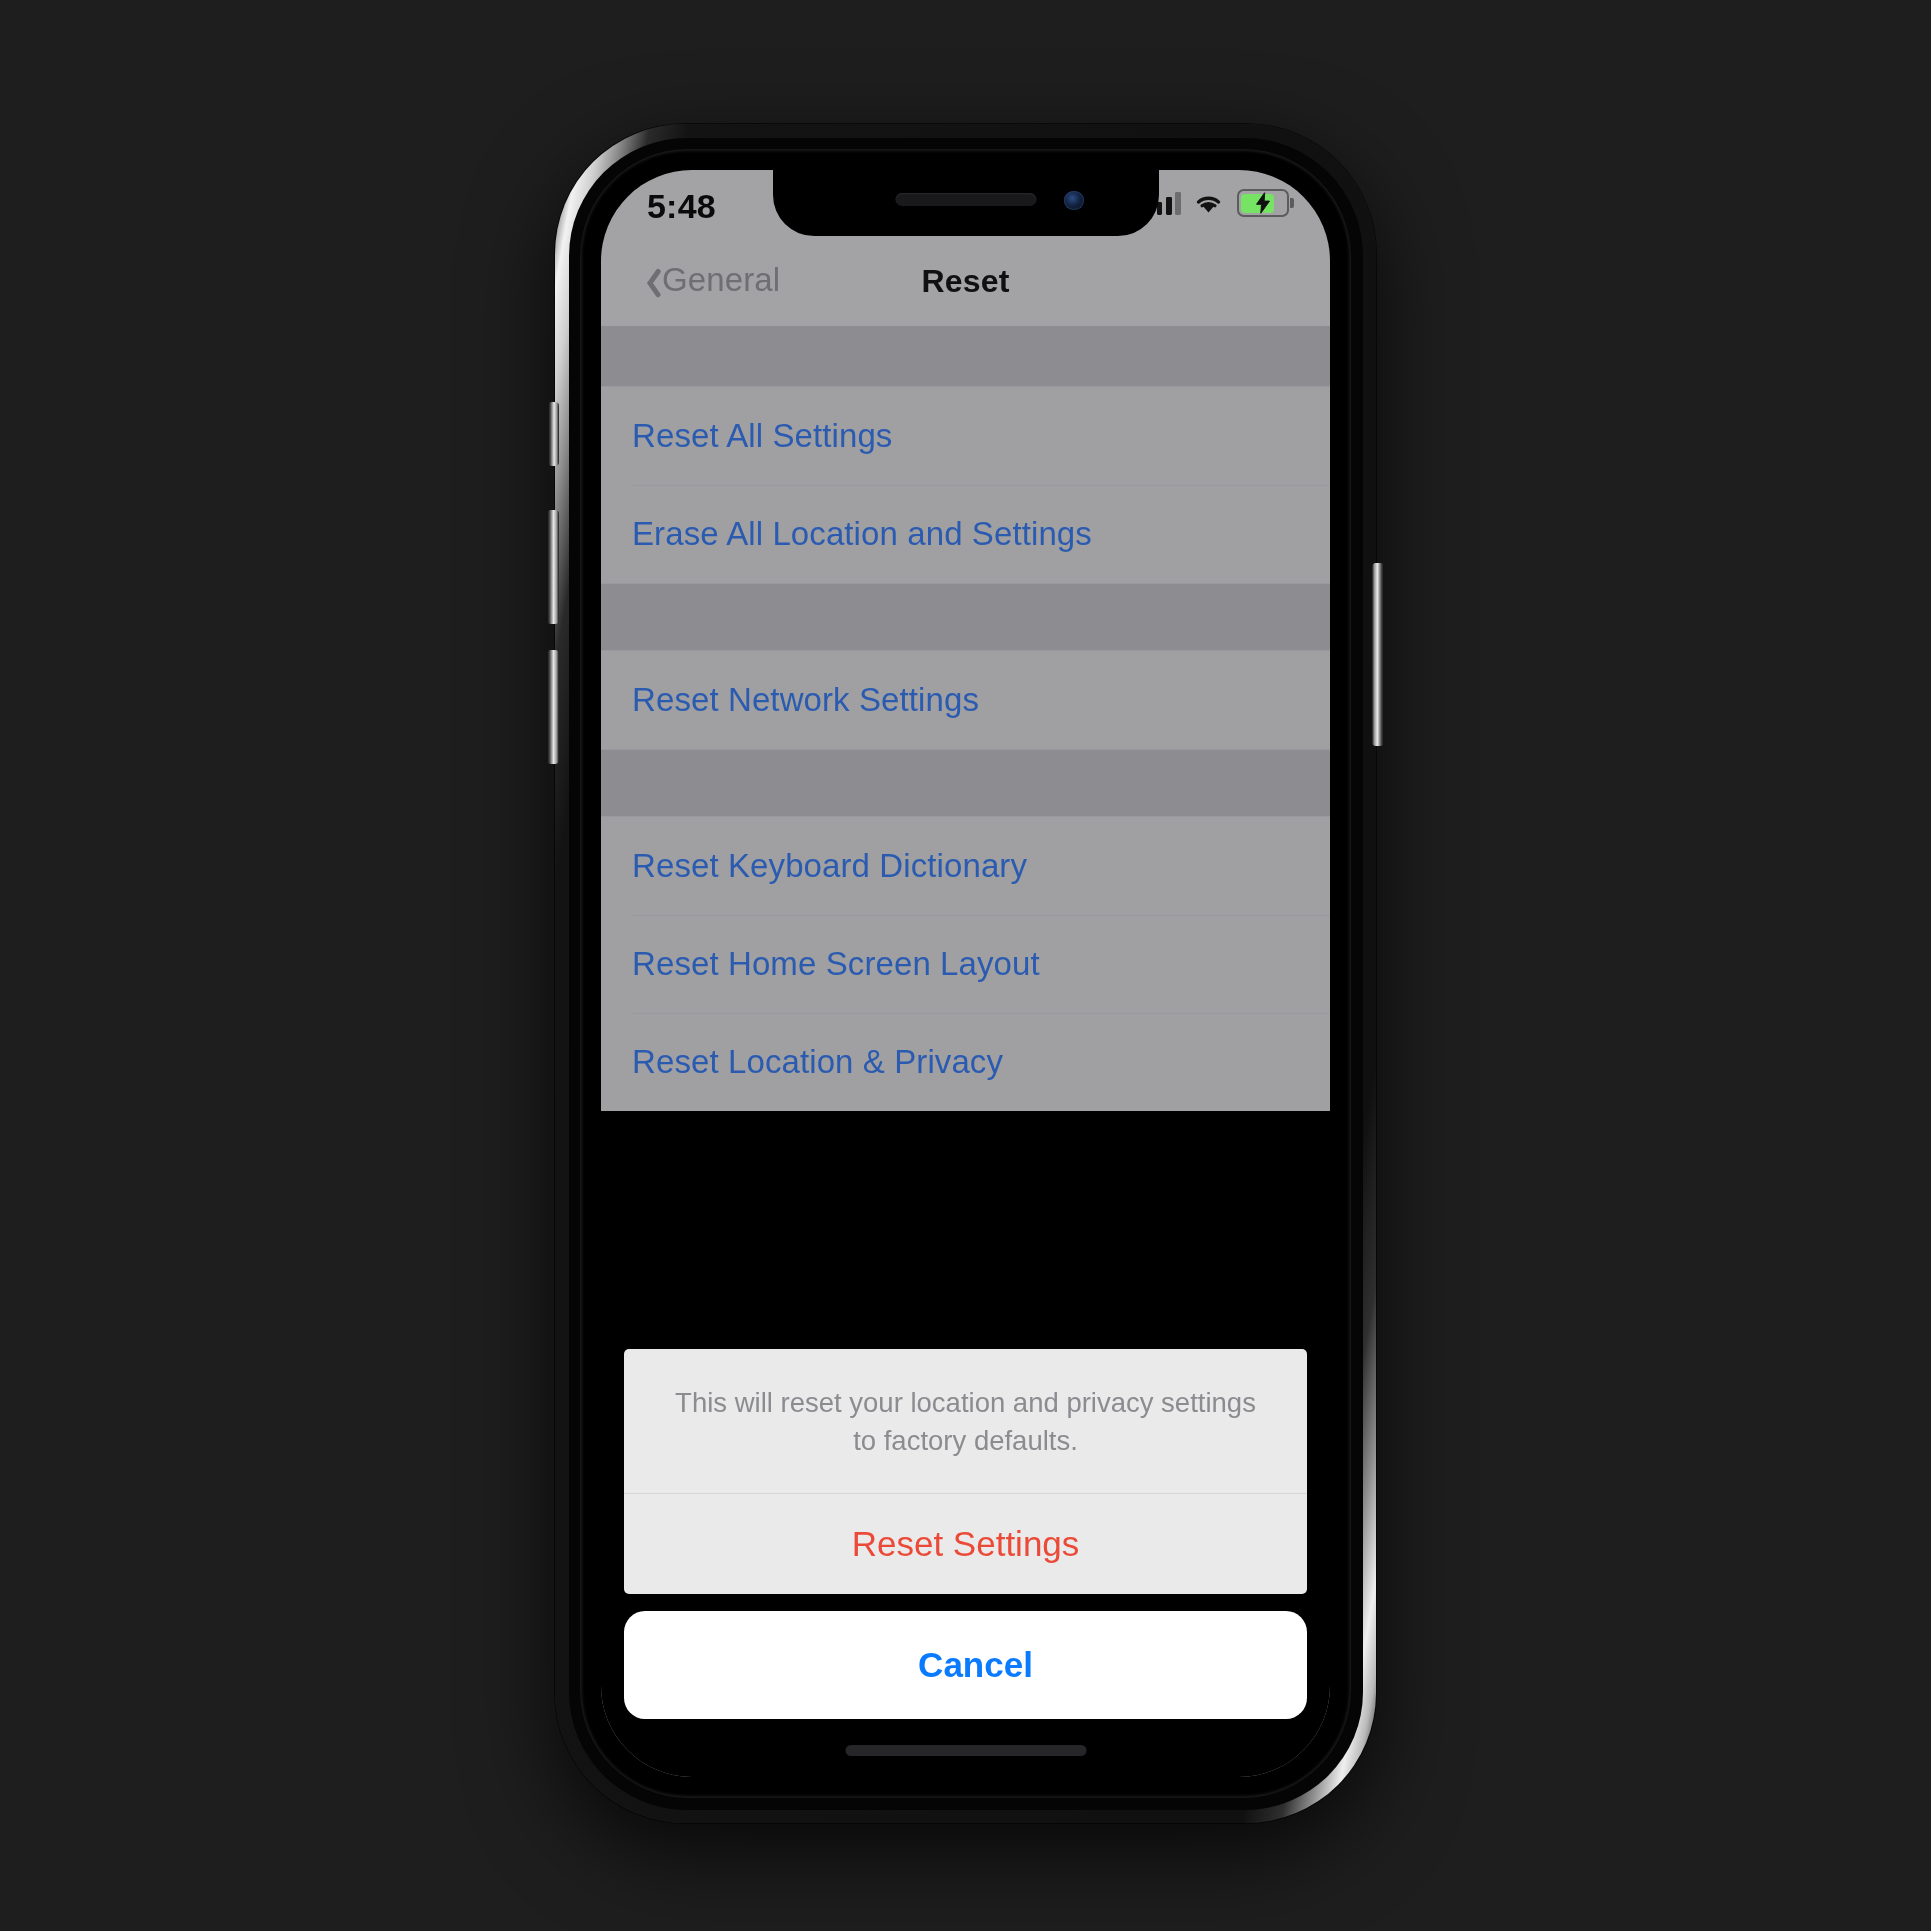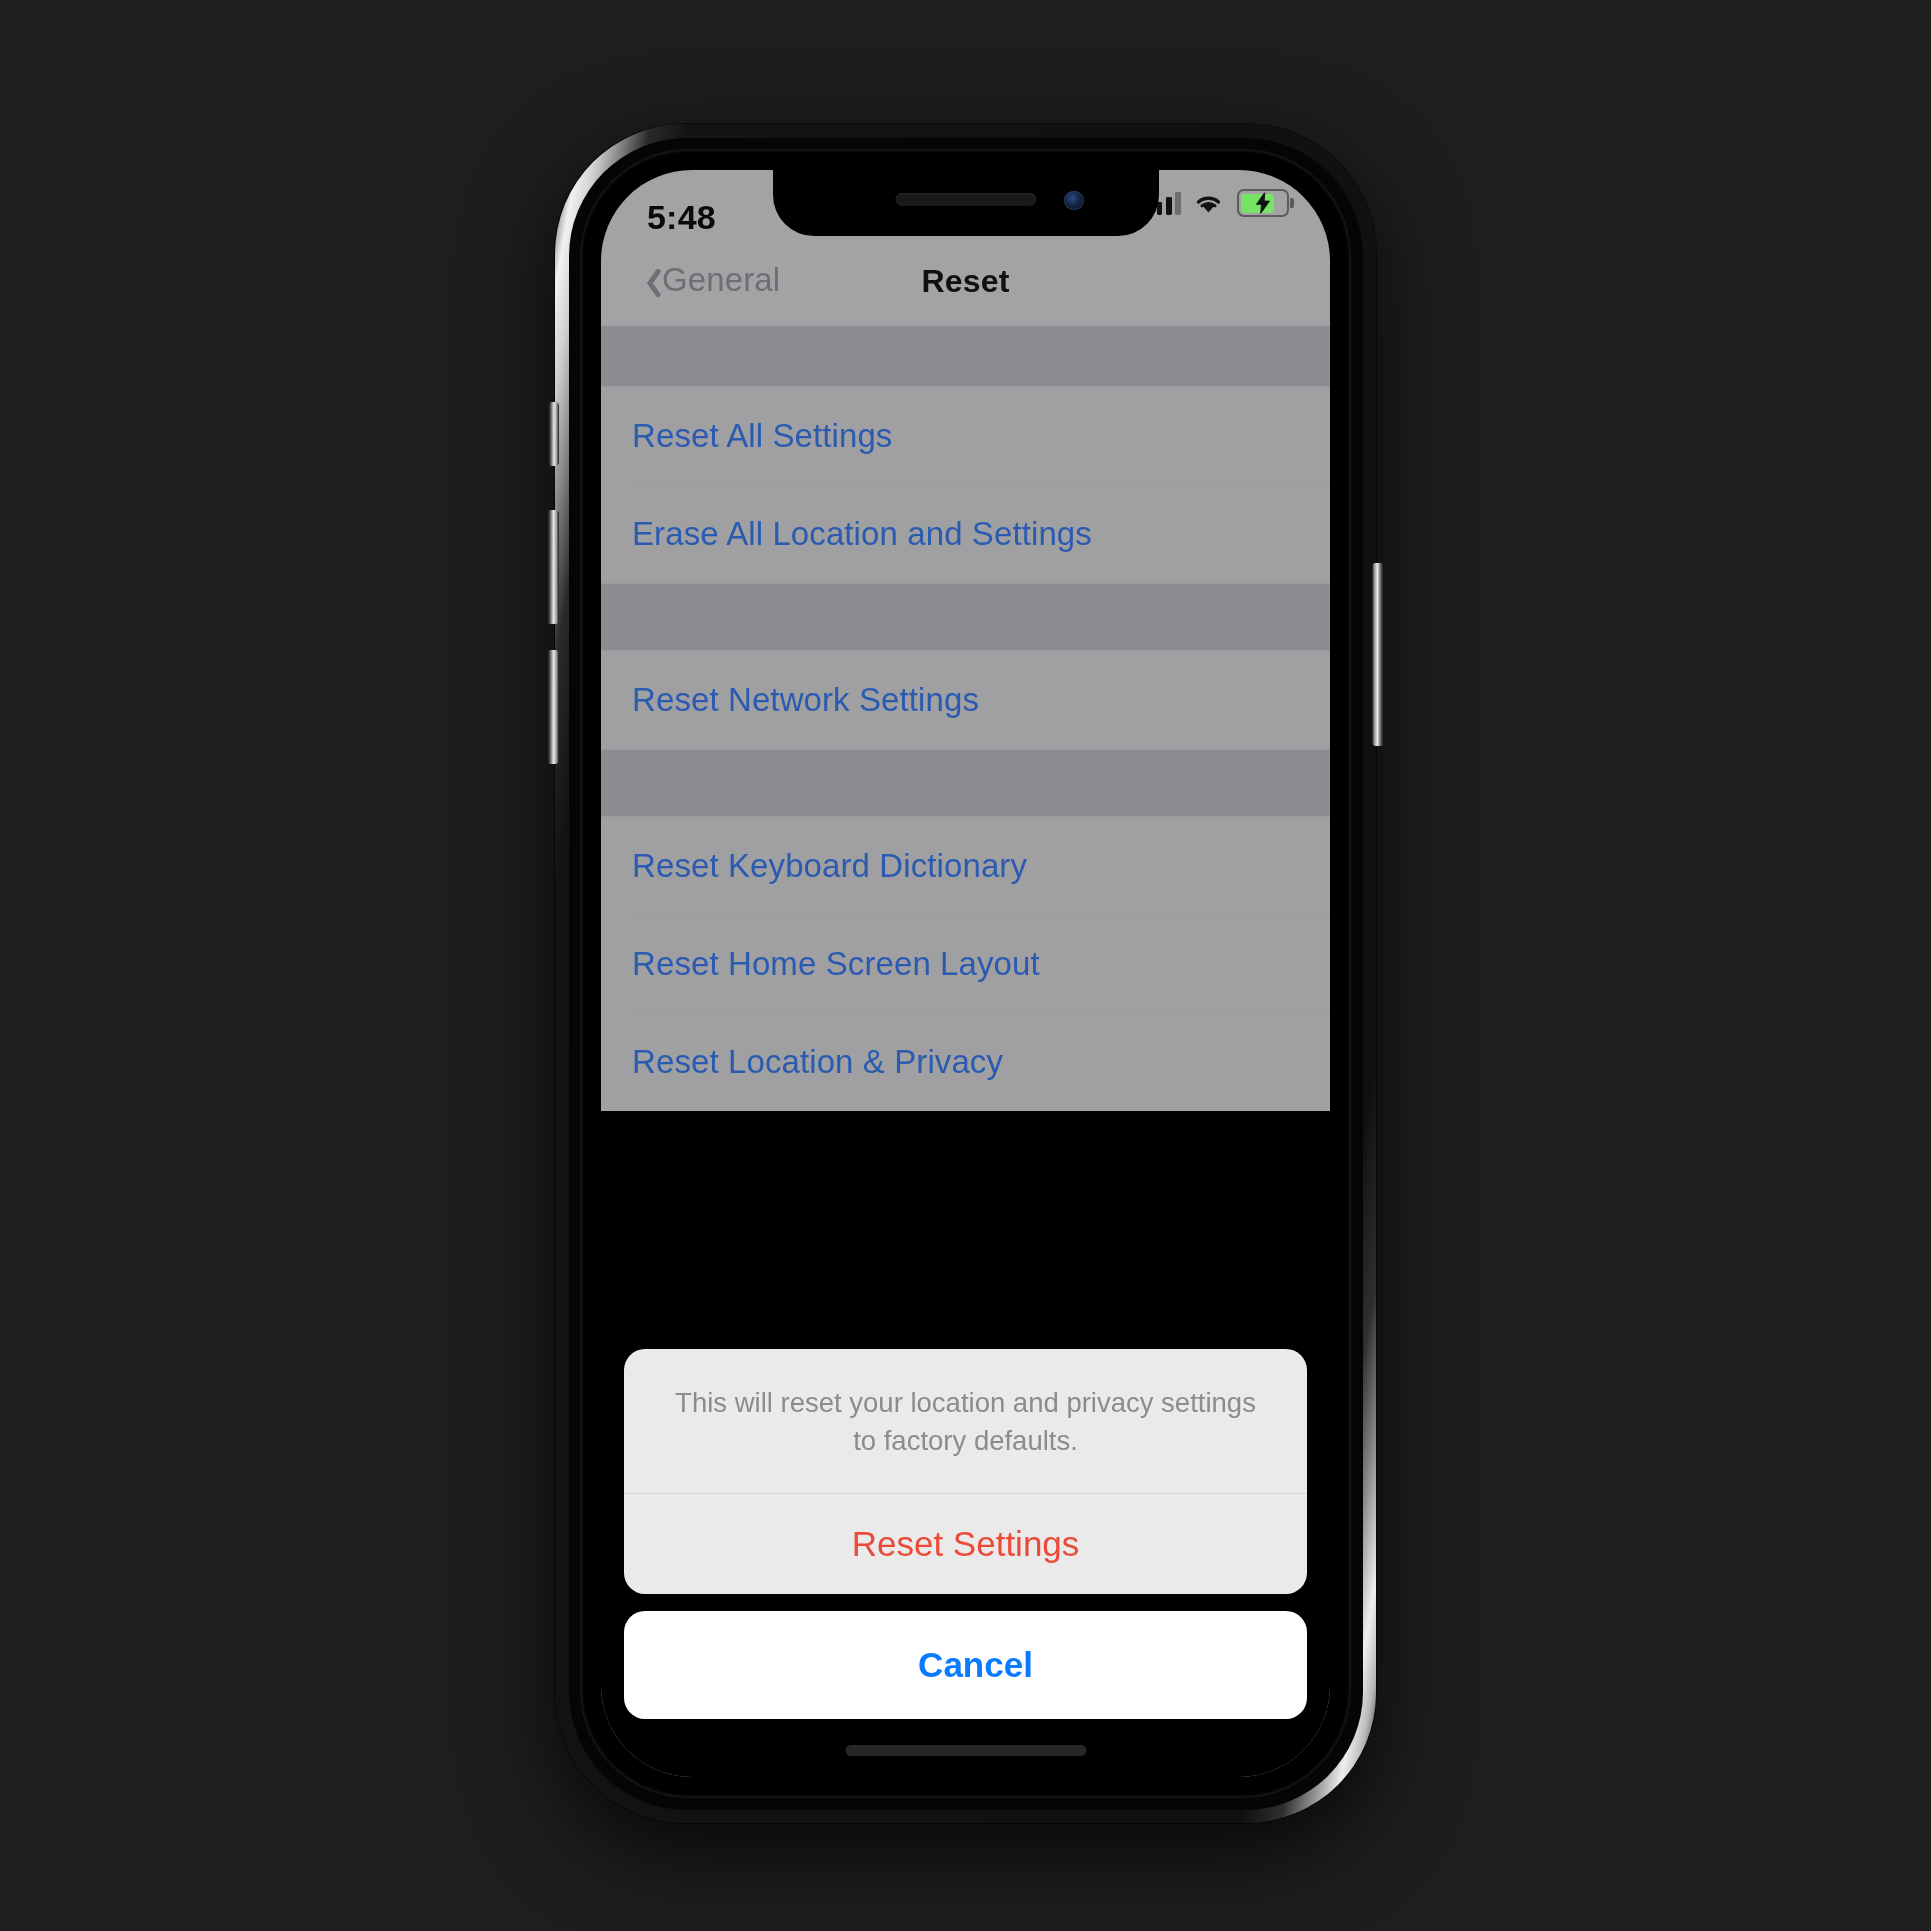--- a/index.html
+++ b/index.html
@@ -101,21 +101,20 @@
   .statusbar{
     position:absolute; top:0; left:0; right:0; height:66px;
     z-index:20;
     display:flex; align-items:center;
     color:#000;
   }
   .status-time{
     position:absolute; left:46px; top:17.4px;
     font-size:34px; font-weight:600; letter-spacing:0.2px;
     color:#0a0a0a;
-    margin-top:11px;
   }
   .status-right{
     position:absolute; right:41px; top:19.3px;
     display:flex; align-items:center; gap:12.6px;
   }
   .sig{ display:flex; align-items:flex-end; gap:3.4px; height:23px; }
   .sig i{ display:block; width:5.8px; border-radius:1.4px; background:#121212; }
   .sig i:nth-child(1){ height:7.7px; }
   .sig i:nth-child(2){ height:12.6px; }
   .sig i:nth-child(3){ height:17.4px; }
@@ -191,21 +190,21 @@
     height:1px; background:#9a9a9e;
   }
 
   
   .sheet{
     position:absolute;
     left:23px; right:23px; bottom:58px;
     z-index:40;
   }
   .sheet-group{
-    border-radius:21px; overflow:hidden;
+    border-radius:5px; overflow:hidden;
     background:rgba(249,249,249,.94);
     margin-bottom:17.4px;
   }
   .sheet-msg{
     padding:35px 44px 33px;
     text-align:center;
     font-size:27.5px;
     line-height:1.38;
     color:#8b8b90;
   }

